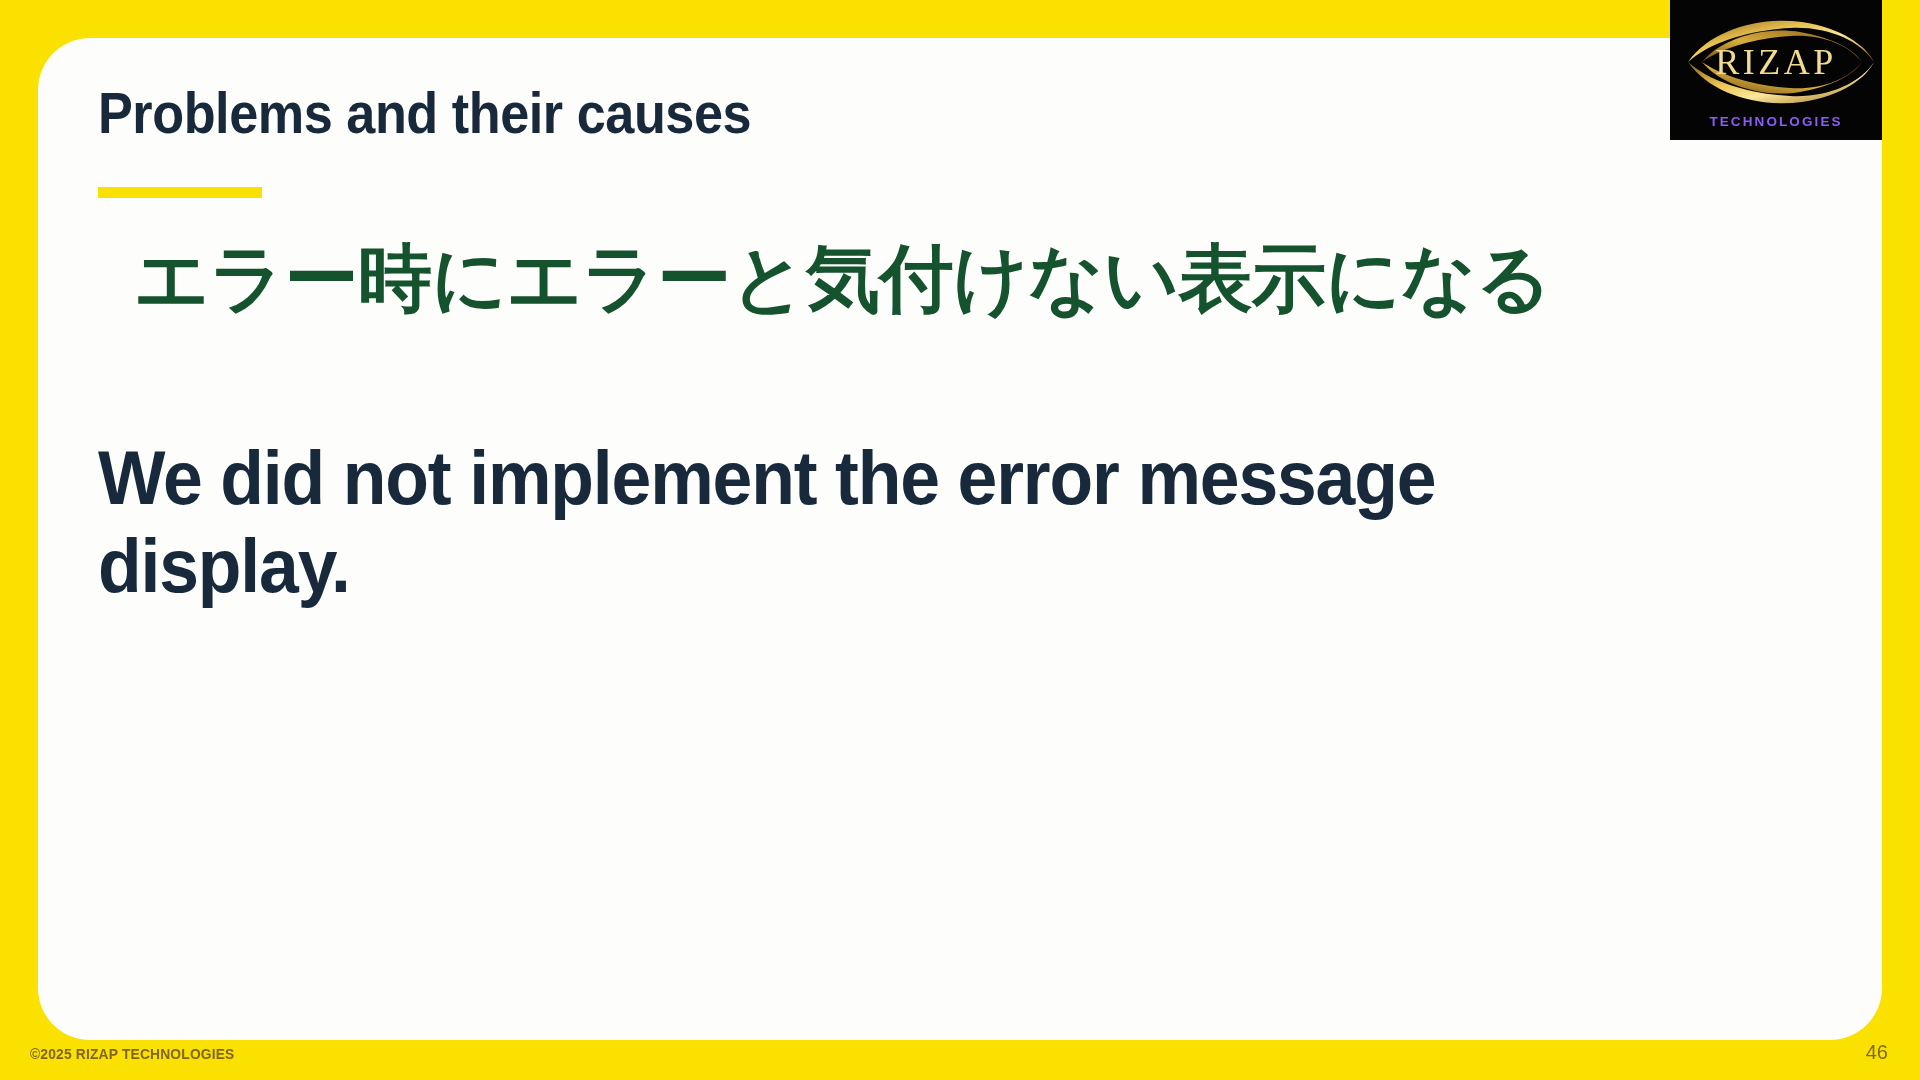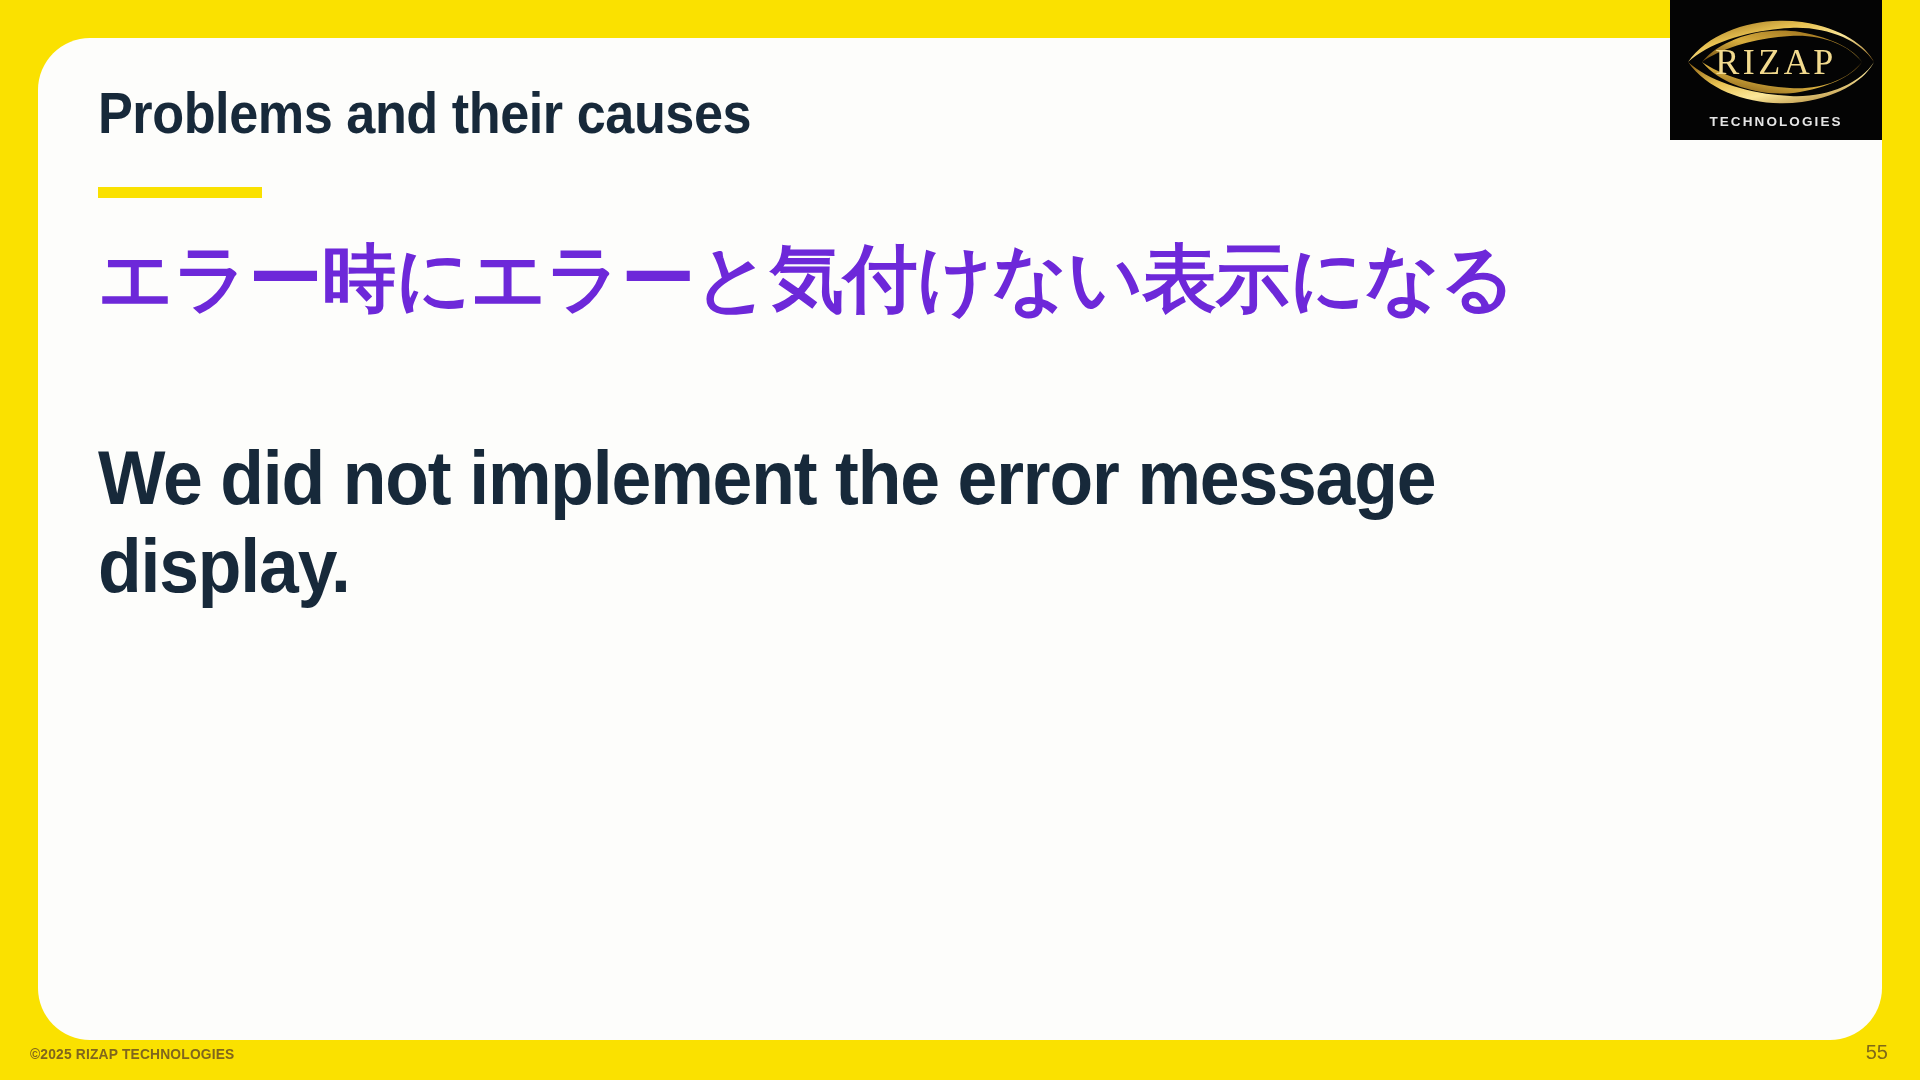--- a/index.html
+++ b/index.html
@@ -54,21 +54,21 @@
 
   #logo-sub {
     position:absolute;
     left:0;
     top:114px;
     width:212px;
     text-align:center;
     font-size:13.5px;
     letter-spacing:2.1px;
     font-weight:700;
-    color:#e5e5e5;
+    color:#8b5cf6;
     font-family:"Liberation Sans", sans-serif;
   }
 
   
   #title {
     position:absolute;
     left:98px;
     top:84px;
     font-size:58px;
     line-height:1.0;
@@ -94,23 +94,24 @@
     position:absolute;
     left:98px;
     top:234px;
     width:1660px;
   }
 
   .line-ja {
     font-size:74px;
     line-height:1.21;
     font-weight:700;
-    color:#6d28d9;
+    color:#14532d;
     letter-spacing:-0.5px;
     font-family:"DejaVu Sans", sans-serif;
+    margin-left:36px;
   }
 
   .spacer {
     height:110px;
   }
 
   .line-en {
     font-size:76px;
     line-height:1.17;
     font-weight:700;
@@ -181,15 +182,15 @@
   <div id="title">Problems and their causes</div>
   <div id="title-rule"></div>
 
   <div id="body-block">
     <div class="line-ja">エラー時にエラーと気付けない表示になる</div>
     <div class="spacer"></div>
     <div class="line-en">We did not implement the error message display.</div>
   </div>
 
   <div id="footer-copy">©2025 RIZAP TECHNOLOGIES</div>
-  <div id="footer-page">55</div>
+  <div id="footer-page">46</div>
 
 </div>
 
 </body></html>

